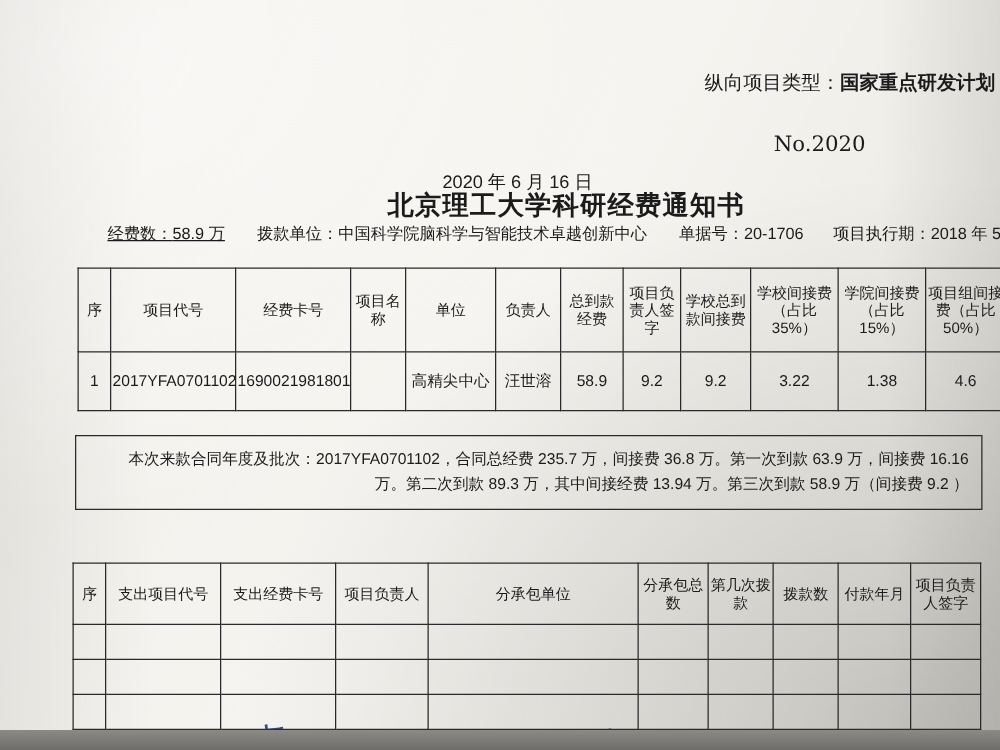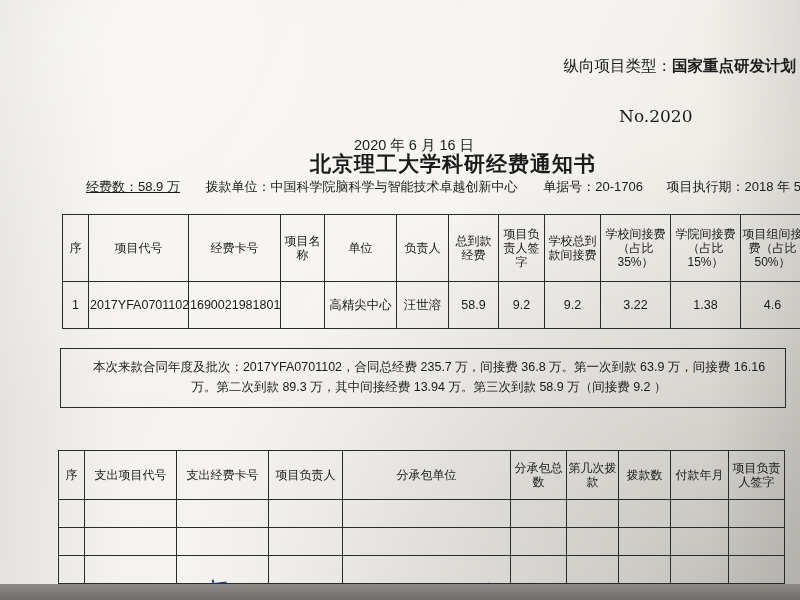--- a/index.html
+++ b/index.html
@@ -140,21 +140,21 @@
   #notebox {
     position: absolute;
     left: 46px;
     top: 330px;
     width: 726px;
     border: 1px solid #2a2a2a;
     box-sizing: border-box;
     padding: 8px 10px 10px 22px;
     font-size: 12.5px;
     line-height: 1.6;
-    text-align: center;
+    text-align: right;
     min-height: 56px;
   }
 
   
   #subbanner {
     position: absolute;
     left: 45px;
     top: 400px;
     width: 726px;
     height: 26px;

